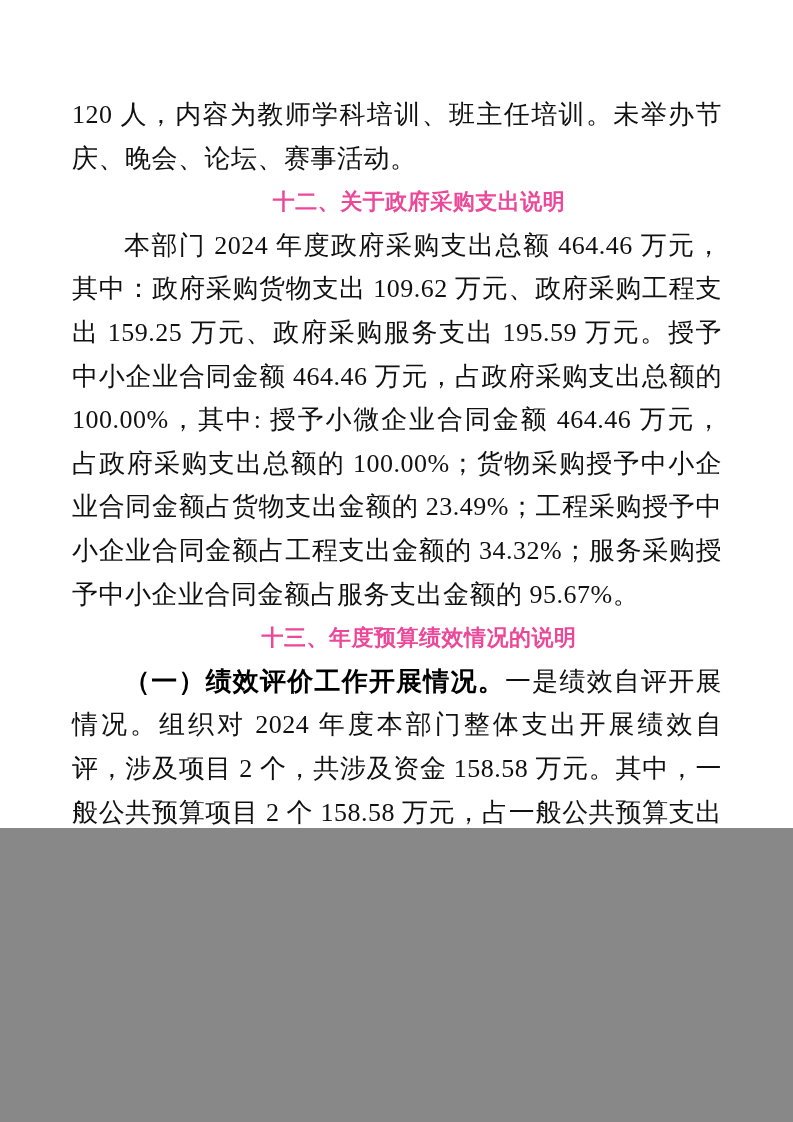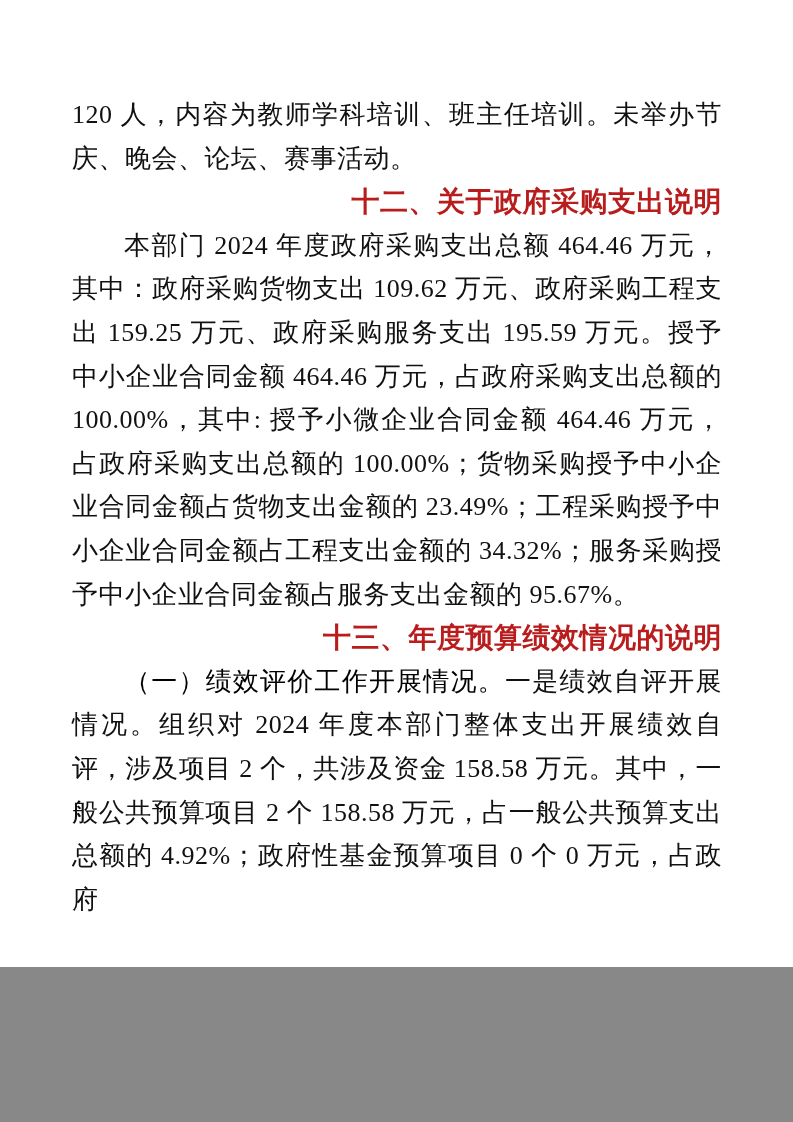--- a/index.html
+++ b/index.html
@@ -3,21 +3,21 @@
 <meta charset="utf-8">
 <style>
   html, body {
     margin: 0;
     padding: 0;
     background: #888;
   }
   .page {
     position: relative;
     width: 793px;
-    height: 967px;
+    height: 828px;
     margin: 0 auto;
     background: #ffffff;
     color: #111111;
     font-family: "Liberation Serif", "DejaVu Serif", serif;
     overflow: hidden;
   }
   .content {
     position: absolute;
     left: 72px;
     top: 93px;
@@ -32,29 +32,29 @@
     margin: 0;
     text-indent: 2em;
   }
   .content p.no-indent {
     text-indent: 0;
   }
   .content h2.heading {
     margin: 0;
     font-family: "Liberation Sans", "DejaVu Sans", sans-serif;
     font-weight: 700;
-    font-size: 28px;
+    font-size: 22px;
     line-height: 43.6px;
     text-indent: 2em;
-    text-align: right;
-    color: #b91c1c;
+    text-align: center;
+    color: #ec4899;
   }
   .content .lead-bold {
     font-family: "Liberation Sans", "DejaVu Sans", sans-serif;
-    font-weight: 400;
+    font-weight: 700;
     color: #000000;
   }
   .footer {
     position: absolute;
     left: 0;
     top: 1033px;
     width: 100%;
     text-align: center;
     font-size: 15px;
     letter-spacing: 2px;

